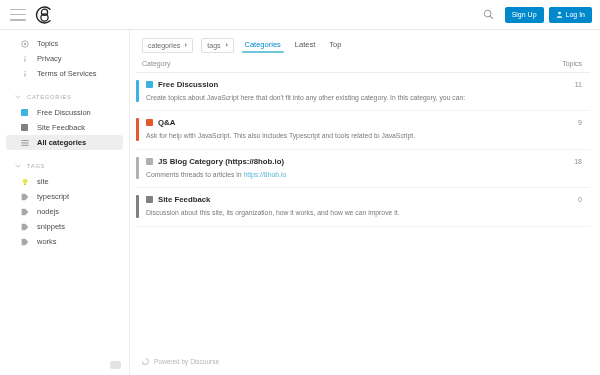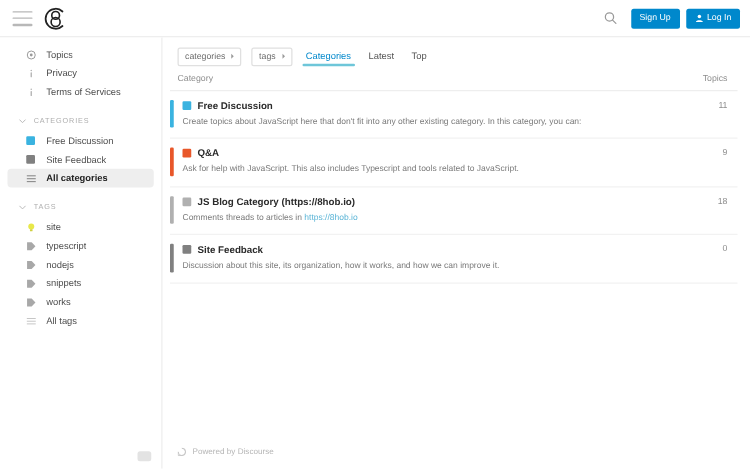--- a/index.html
+++ b/index.html
@@ -284,30 +284,20 @@
 
       <div class="nav-item">
         <span class="nav-ico">
           <svg width="8" height="8" viewBox="0 0 10 10">
             <path d="M0.8 1 L5.4 1 L9.2 5 L5.4 9 L0.8 9 Z" fill="#a8a8a8"></path>
           </svg>
         </span>
         <span class="nav-label">works</span>
       </div>
 
-      <div class="nav-item">
-        <span class="nav-ico">
-          <svg width="8" height="8" viewBox="0 0 10 10">
-            <rect x="0.5" y="1.8" width="9" height="0.9" fill="#c0c0c0"></rect>
-            <rect x="0.5" y="4.5" width="9" height="0.9" fill="#c0c0c0"></rect>
-            <rect x="0.5" y="7.2" width="9" height="0.9" fill="#c0c0c0"></rect>
-          </svg>
-        </span>
-        <span class="nav-label">All tags</span>
-      </div>
 
       <div class="sidebar-collapse"></div>
     </div>
 
     <div class="main">
 
       <div class="navrow">
         <div class="dropdown">
           <span>categories</span>
           <span class="caret"></span>

